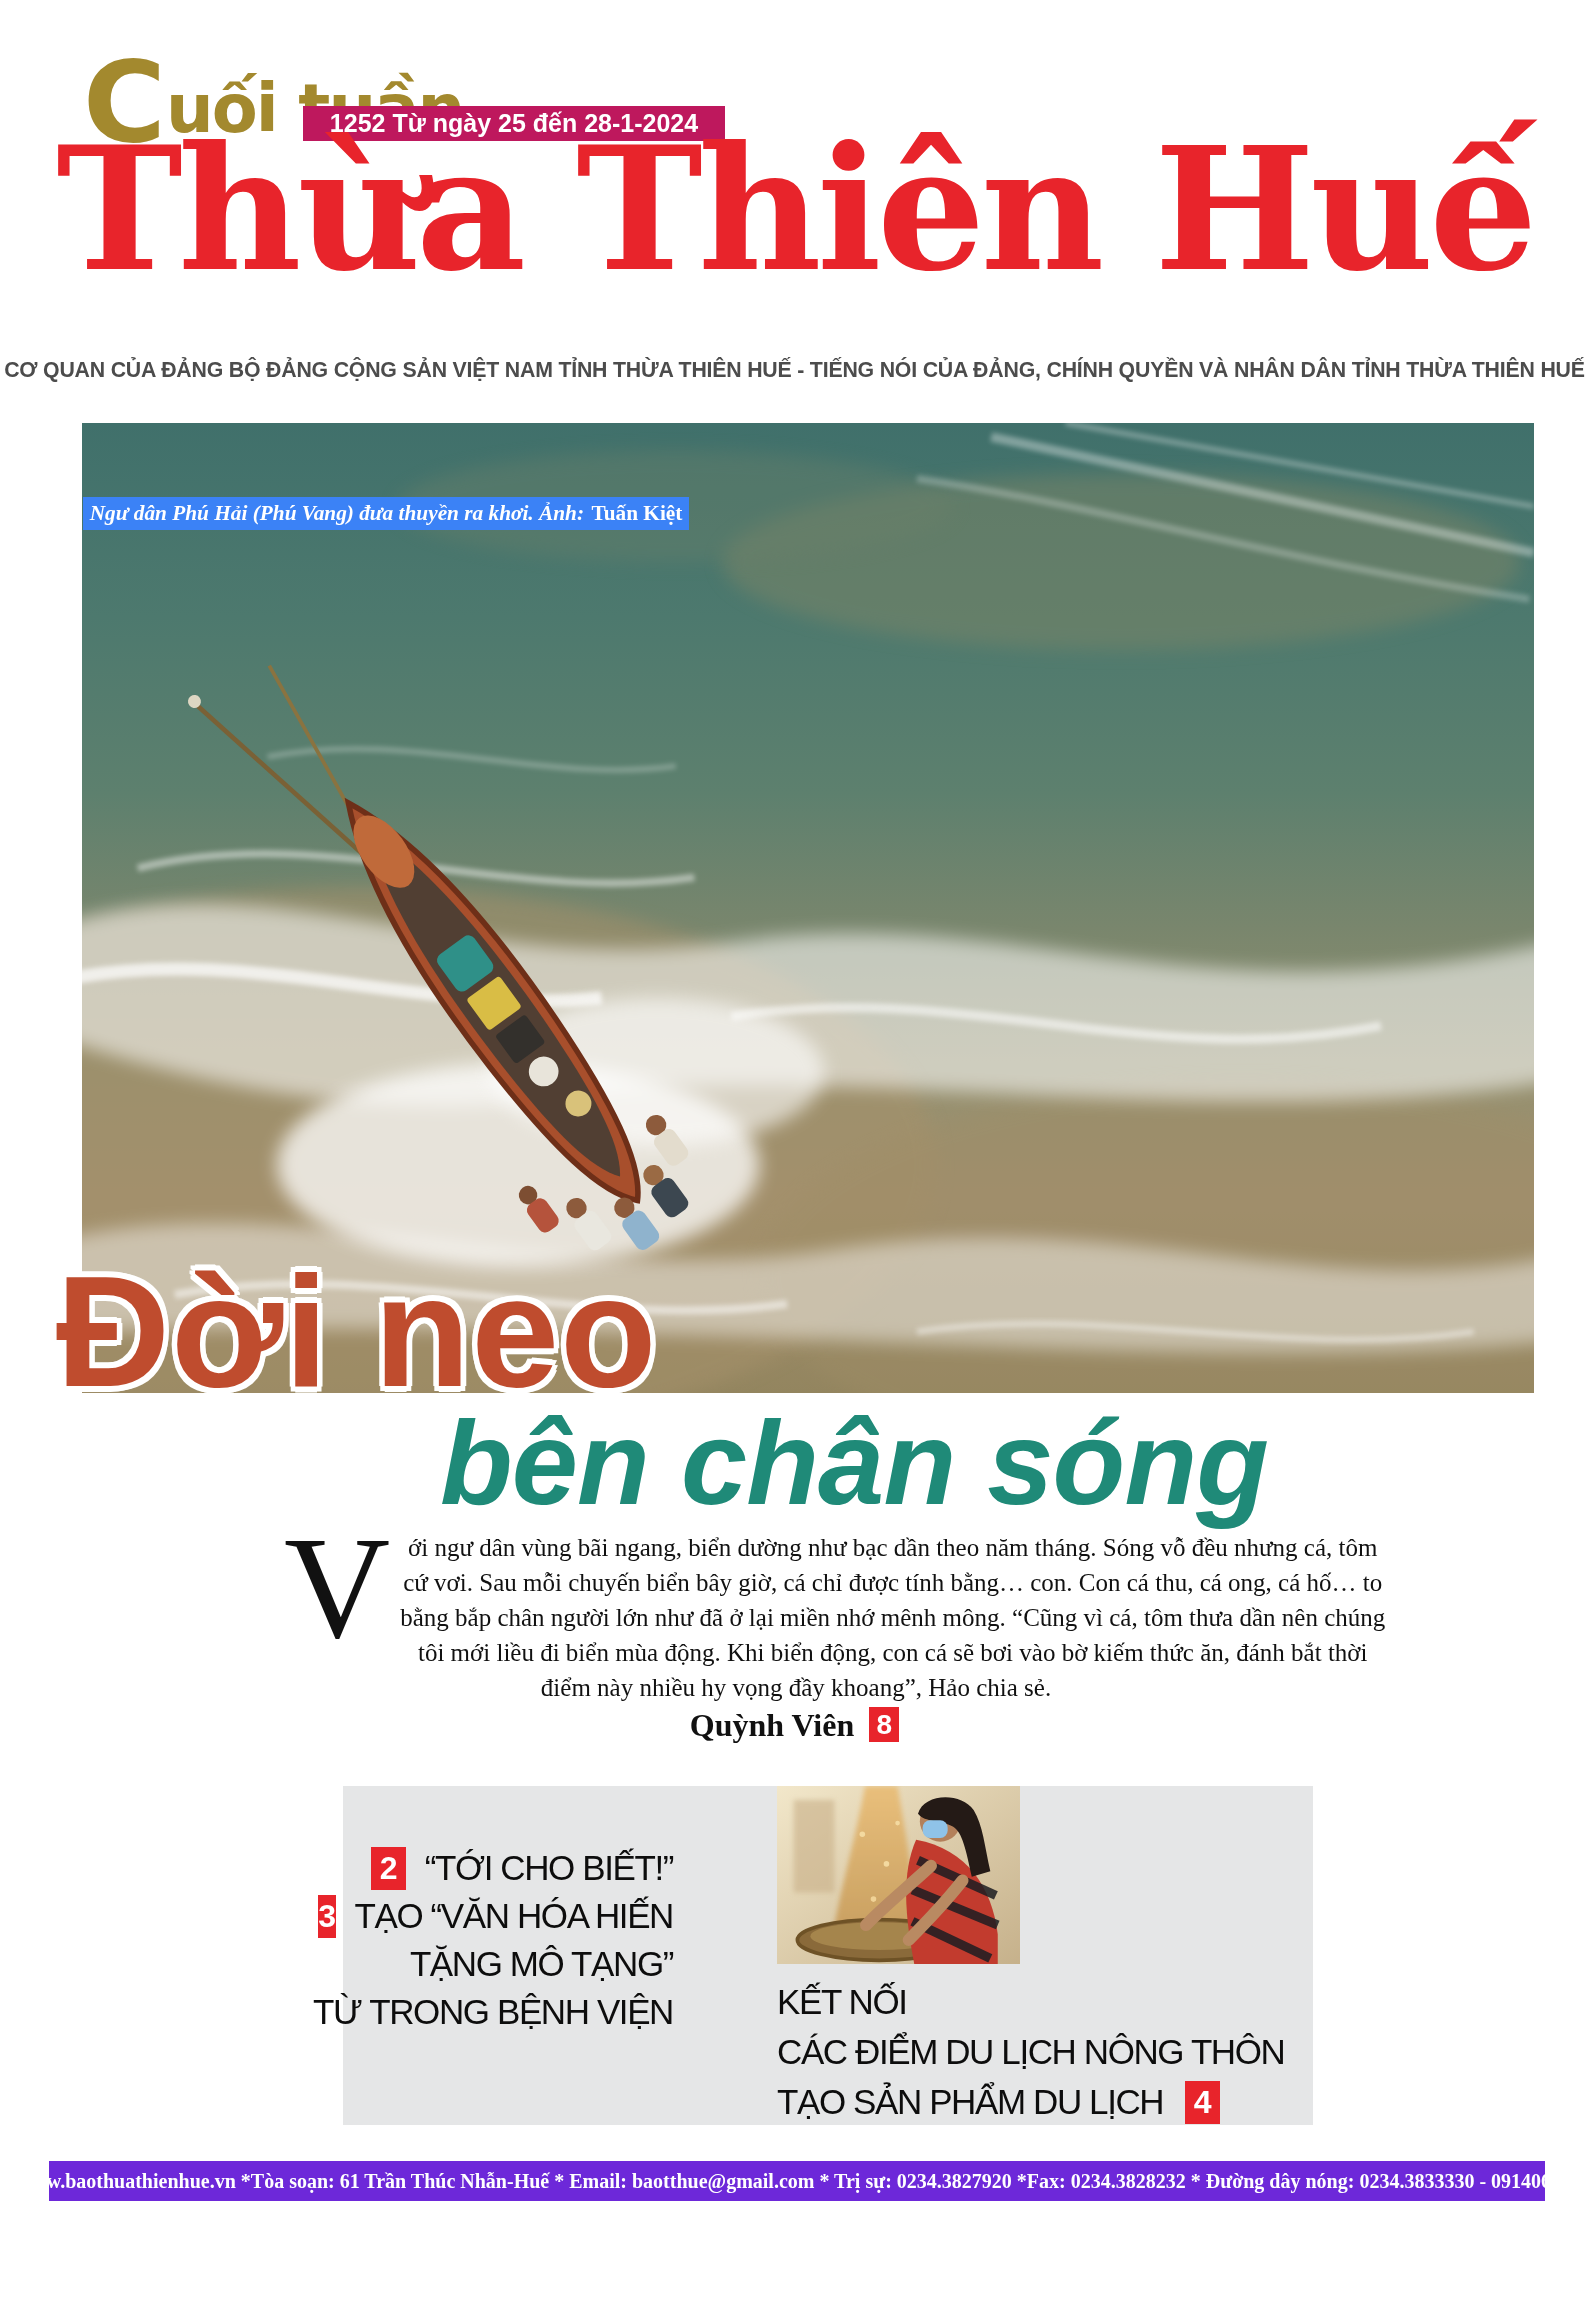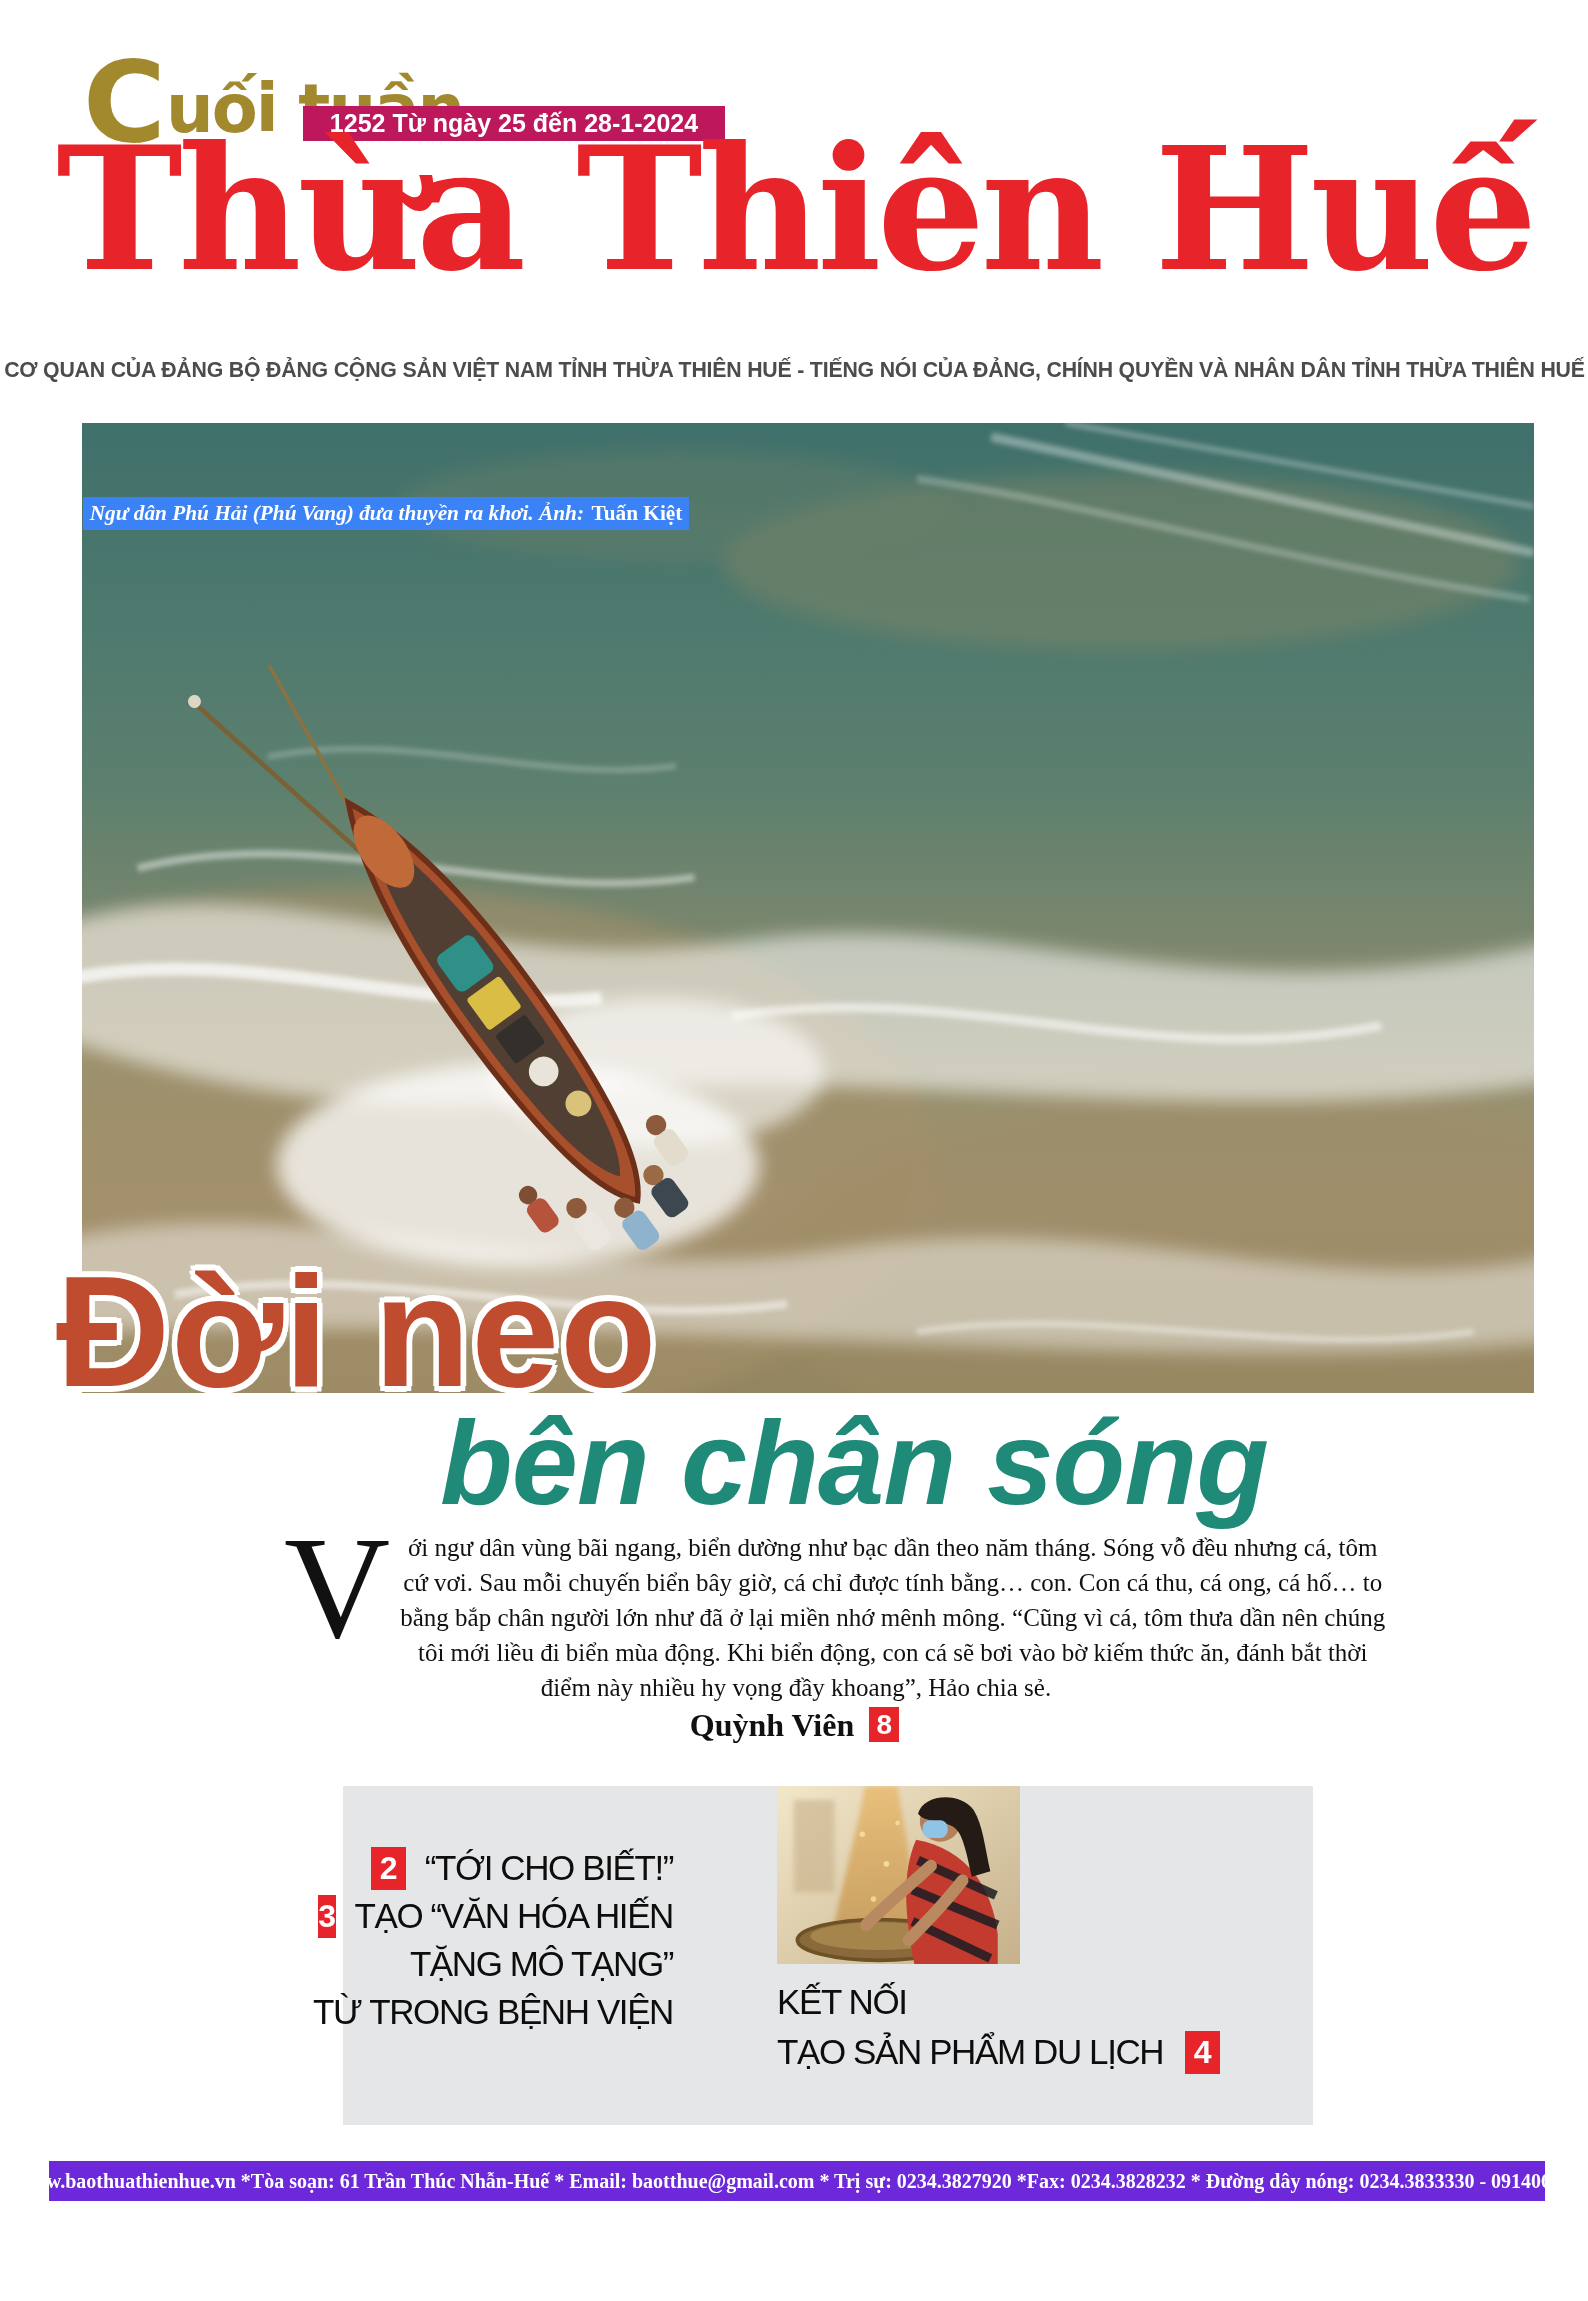--- a/index.html
+++ b/index.html
@@ -215,20 +215,23 @@
         <path d="M 152 30 C 158 8 198 6 212 26 C 222 42 224 66 230 92 L 210 98 C 204 70 200 50 190 44 C 176 36 160 40 152 30 Z" fill="#241a16"></path>
         <rect x="157" y="37" width="27" height="19" rx="8" fill="#8fc3e8"></rect>
       </svg>
     </div>
 
     <div class="tz-right">
       <div class="tz-row2">
         <span class="tz-text">KẾT NỐI</span>
       </div>
       <div class="tz-row2">
+        <span class="tz-text">CÁC ĐIỂM DU LỊCH NÔNG THÔN</span>
+      </div>
+      <div class="tz-row2">
         <span class="tz-text">TẠO SẢN PHẨM DU LỊCH</span>
         <span class="badge badge-sq">4</span>
       </div>
     </div>
   </div>
 
   <div class="abs footer-bar">
     <span>* www.baothuathienhue.vn *Tòa soạn: 61 Trần Thúc Nhẫn-Huế * Email: baotthue@gmail.com * Trị sự: 0234.3827920 *Fax: 0234.3828232  * Đường dây nóng: 0234.3833330 - 0914066226</span>
   </div>
 

